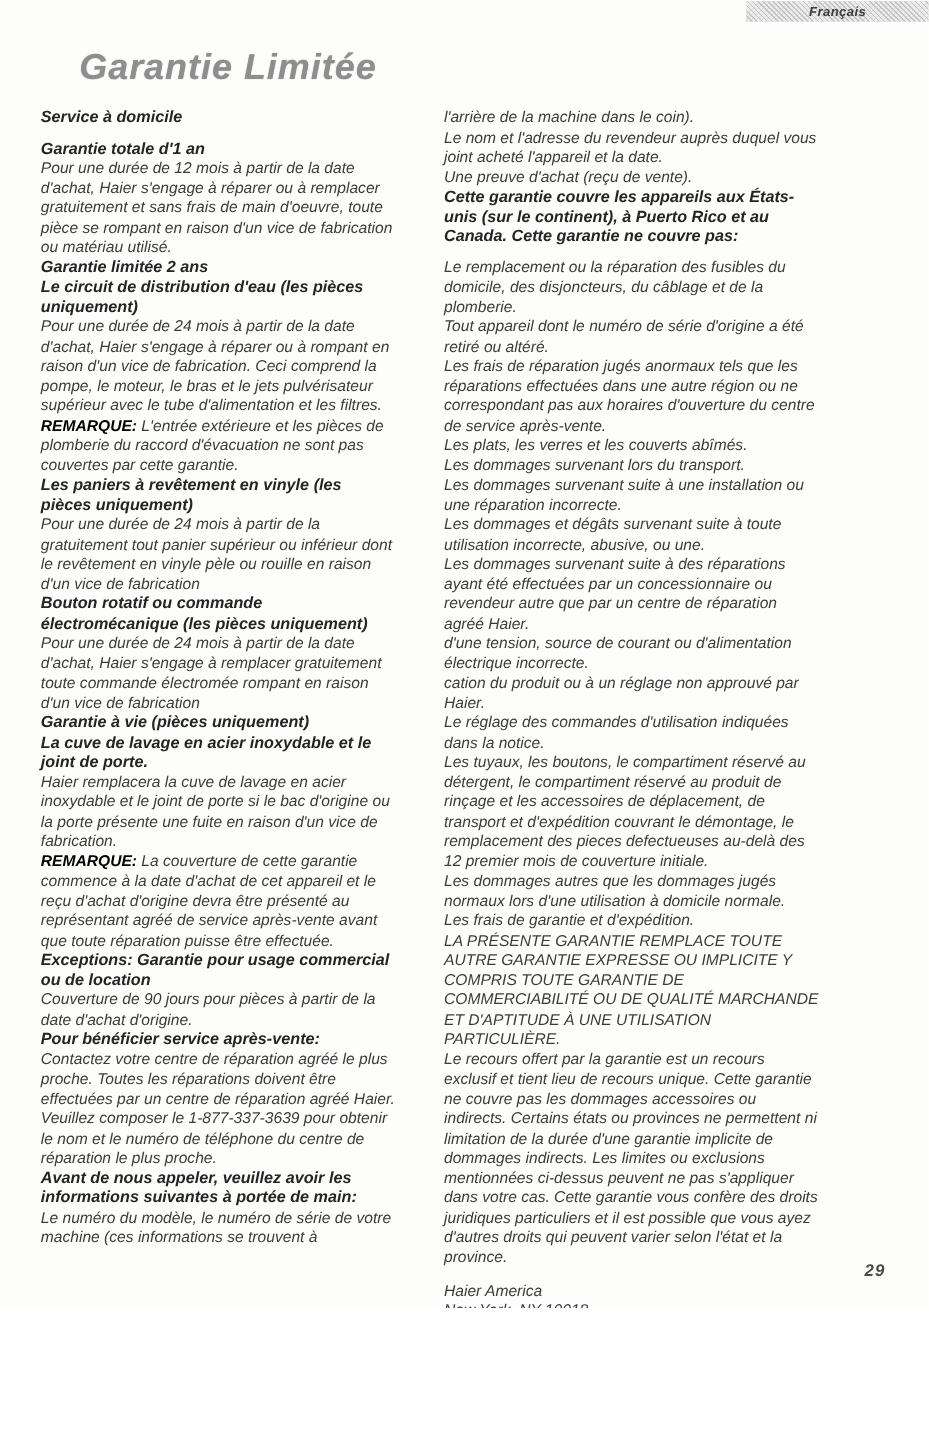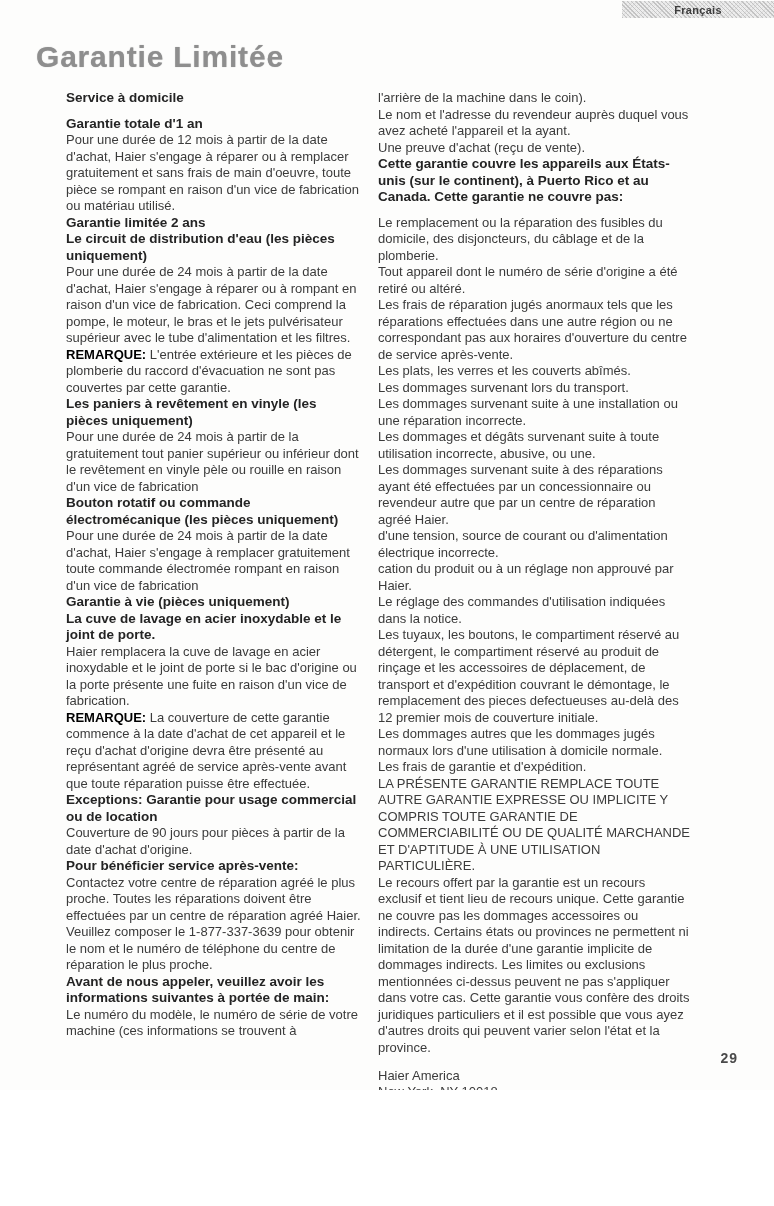--- a/index.html
+++ b/index.html
@@ -5,20 +5,21 @@
   html,body{margin:0;padding:0;background:#ffffff;}
   .page{
     position:relative;
     width:774px;
     height:1090px;
     margin:0 auto;
     background:#fdfdfc;
     font-family:"Liberation Sans", sans-serif;
     color:#3b3b3b;
     overflow:hidden;
+    font-style:italic;
   }
   .lang-tab{
     position:absolute;
     top:1px;
     right:0;
     width:152px;
     height:17px;
     display:flex;
     align-items:center;
     justify-content:center;
@@ -26,33 +27,33 @@
       repeating-linear-gradient(45deg,#c3c3c3 0 1px,rgba(238,238,238,0.6) 1px 3px),
       repeating-linear-gradient(-45deg,#cccccc 0 1px,#ececec 1px 3px);
   }
   .lang-tab span{
     font-size:11px;
     font-weight:bold;
     color:#3d3d3d;
     letter-spacing:0.3px;
   }
   .title{
-    margin:40px 0 16px 36px;
+    margin:40px 0 16px 66px;
     font-size:30px;
     line-height:34px;
     font-weight:bold;
     color:#8e8e8e;
     letter-spacing:0.8px;
     text-shadow:0 0 1px #b5b5b5;
   }
   .columns{
     display:flex;
-    padding-left:66px;
+    padding-left:34px;
     padding-right:36px;
-    gap:16px;
+    gap:40px;
   }
   .col{
     font-size:13px;
     line-height:16.5px;
   }
   .col.left{width:296px;}
   .col.right{width:314px;}
   p.block{margin:0;}
   p.block.heading{
     font-weight:bold;
@@ -110,21 +111,21 @@
           <p class="block body">Couverture de 90 jours pour pièces à partir de la date d'achat d'origine.</p>
           <p class="block heading">Pour bénéficier service après-vente:</p>
           <p class="block body">Contactez votre centre de réparation agréé le plus proche. Toutes les réparations doivent être effectuées par un centre de réparation agréé Haier. Veuillez composer le 1-877-337-3639 pour obtenir le nom et le numéro de téléphone du centre de réparation le plus proche.</p>
           <p class="block heading">Avant de nous appeler, veuillez avoir les informations suivantes à portée de main:</p>
           <p class="block body">Le numéro du modèle, le numéro de série de votre machine (ces informations se trouvent à</p>
         </div>
     </div>
     <div class="col right">
       <div>
           <p class="block body">l'arrière de la machine dans le coin).</p>
-          <p class="block body">Le nom et l'adresse du revendeur auprès duquel vous avez acheté l'appareil et la ayant.</p>
+          <p class="block body">Le nom et l'adresse du revendeur auprès duquel vous joint acheté l'appareil et la date.</p>
           <p class="block body">Une preuve d'achat (reçu de vente).</p>
           <p class="block heading">Cette garantie couvre les appareils aux États-unis (sur le continent), à Puerto Rico et au Canada. Cette garantie ne couvre pas:</p>
           <p class="block body gap">Le remplacement ou la réparation des fusibles du domicile, des disjoncteurs, du câblage et de la plomberie.</p>
           <p class="block body">Tout appareil dont le numéro de série d'origine a été retiré ou altéré.</p>
           <p class="block body">Les frais de réparation jugés anormaux tels que les réparations effectuées dans une autre région ou ne correspondant pas aux horaires d'ouverture du centre de service après-vente.</p>
           <p class="block body">Les plats, les verres et les couverts abîmés.</p>
           <p class="block body">Les dommages survenant lors du transport.</p>
           <p class="block body">Les dommages survenant suite à une installation ou une réparation incorrecte.</p>
           <p class="block body">Les dommages et dégâts survenant suite à toute utilisation incorrecte, abusive, ou une.</p>
           <p class="block body">Les dommages survenant suite à des réparations ayant été effectuées par un concessionnaire ou revendeur autre que par un centre de réparation agréé Haier.</p>

